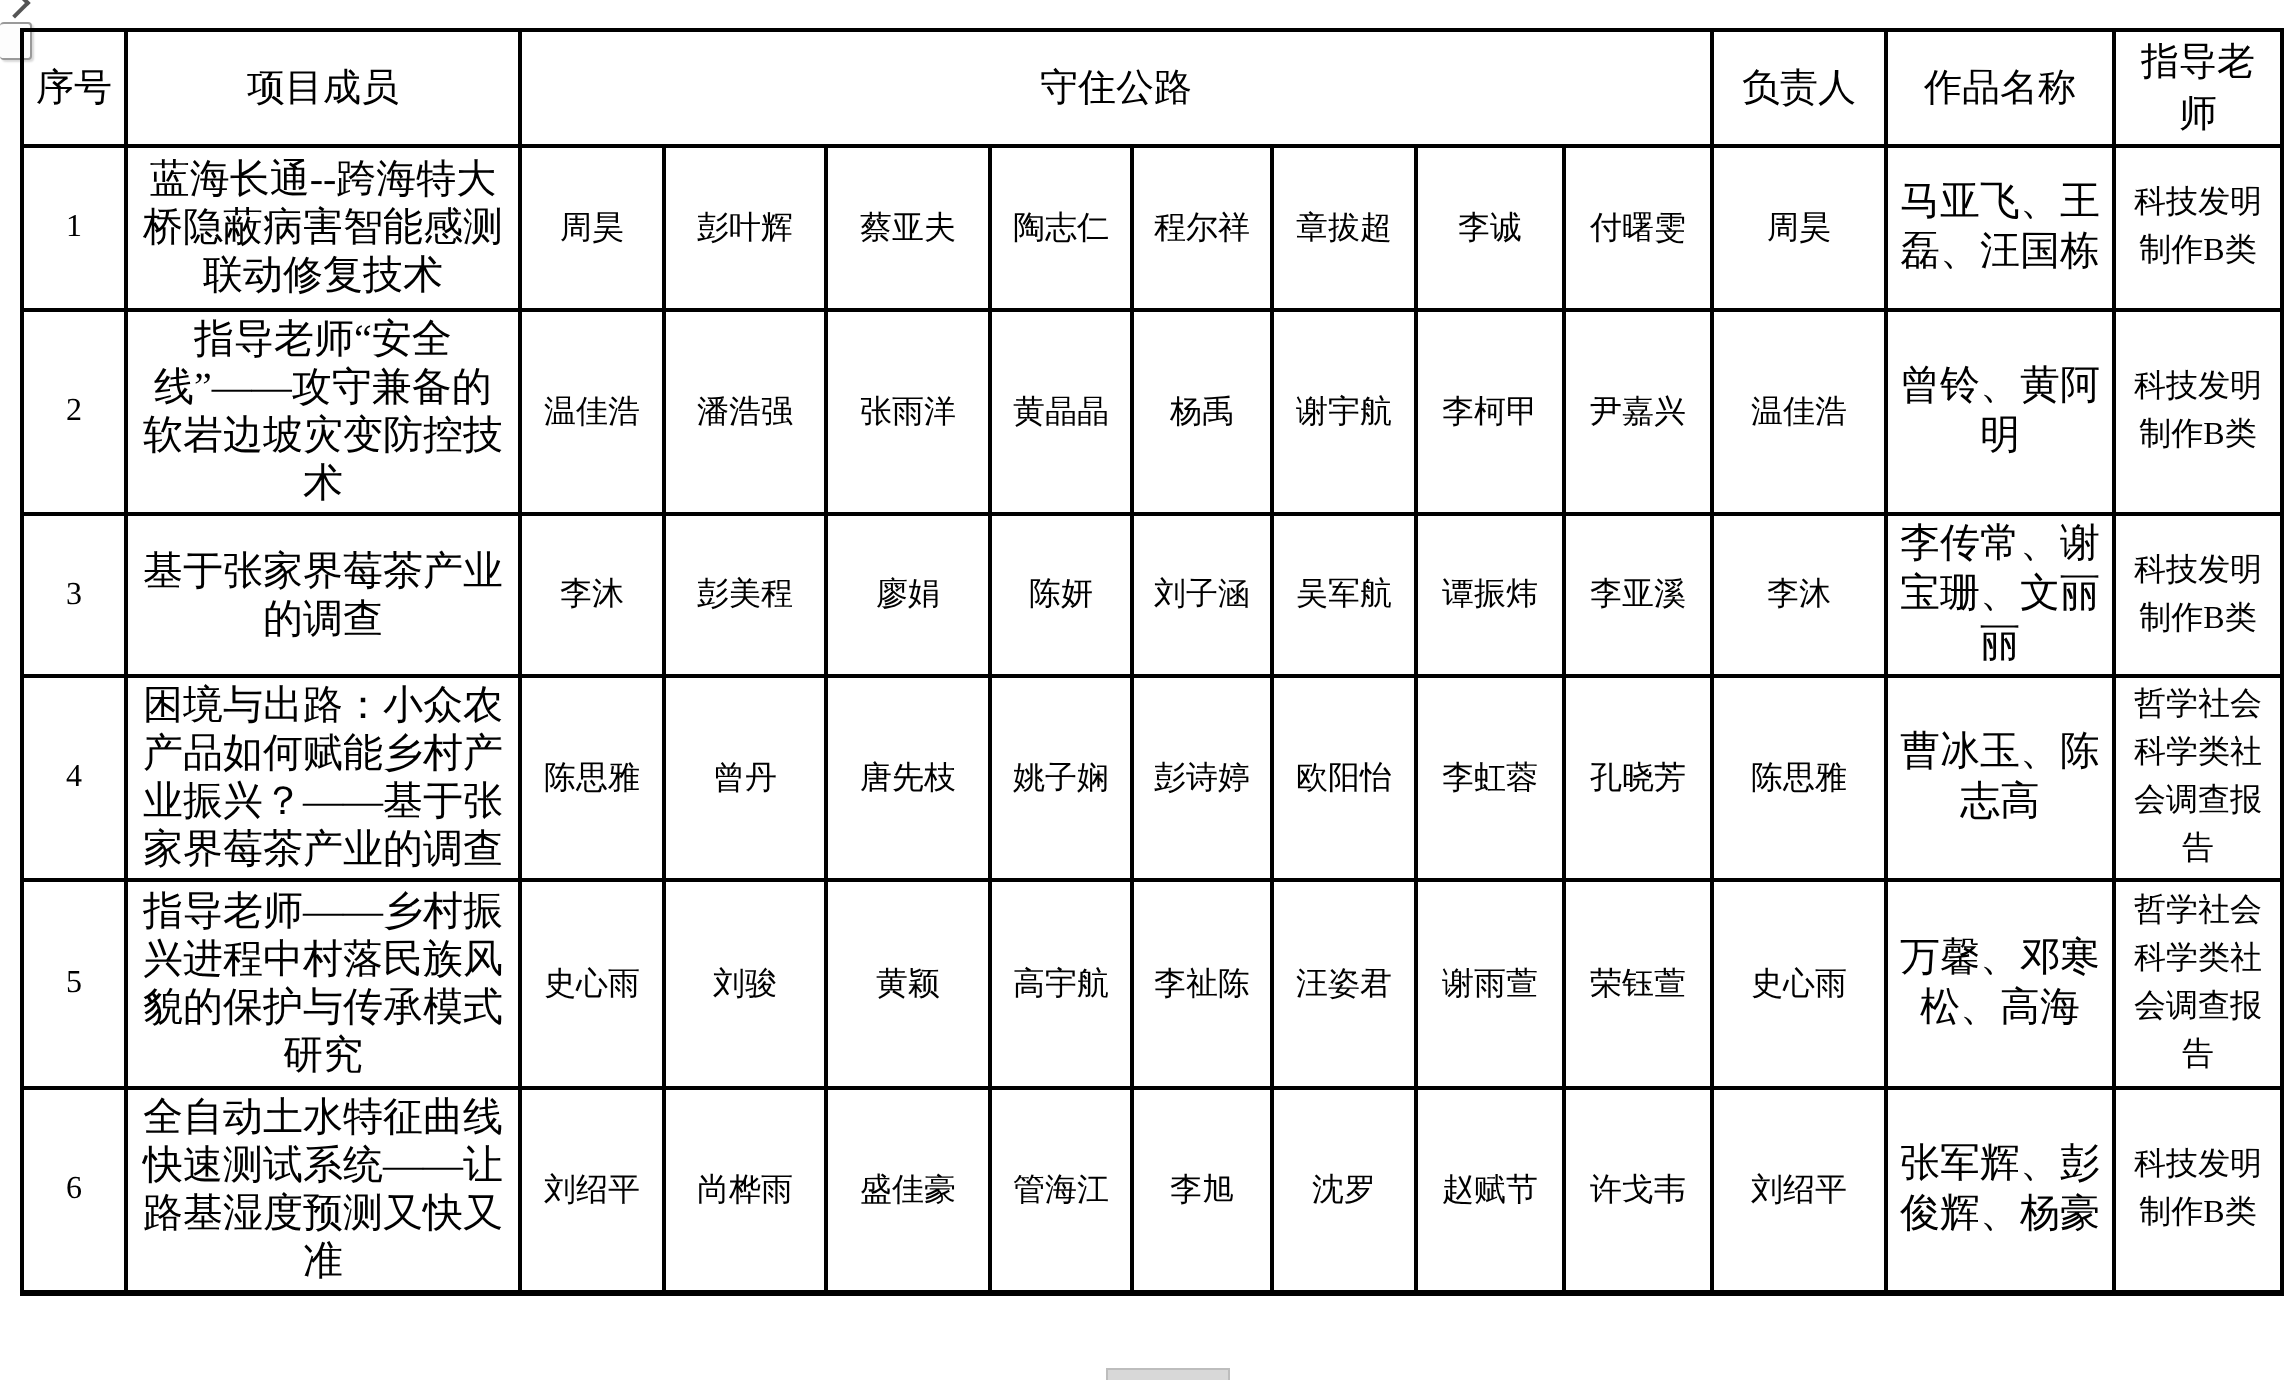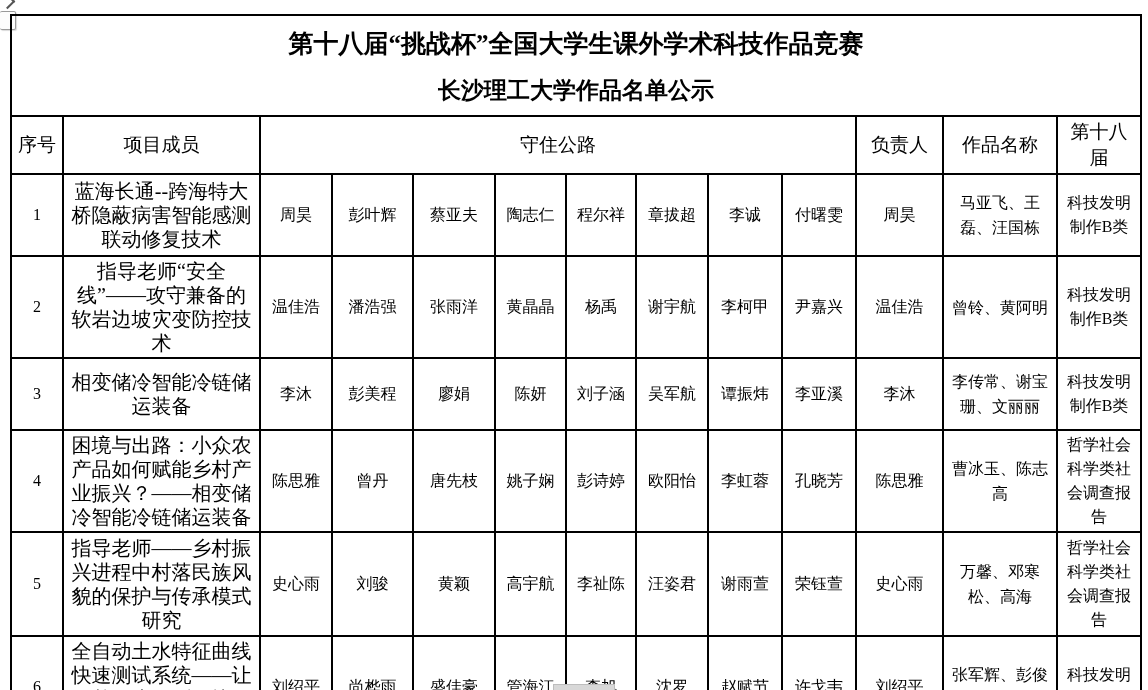--- a/index.html
+++ b/index.html
@@ -37,21 +37,21 @@
   }
   .doc tr.last-row td{border-bottom:3px solid #000;}
   .title-cell{height:95px;}
   .title-line1{font-size:25px;font-weight:bold;margin:2px 0 15px 0;}
   .title-line2{font-size:23px;font-weight:bold;}
   .head-row th{height:46px;font-size:19px;}
   .c-index{font-size:16px;font-family:"Liberation Serif",serif;}
   .c-work{font-size:20px;line-height:24px;padding:2px 8px;}
   .c-member{font-size:16px;}
   .c-leader{font-size:16px;}
-  .c-advisor{font-size:16px;line-height:25px;padding:2px 9px;}
+  .c-advisor{font-size:20px;line-height:25px;padding:2px 9px;}
   .c-category{font-size:16px;line-height:24px;padding:2px 6px;}
   
   .scroll-frag{
     position:absolute;left:553px;top:684px;width:60px;height:6px;
     background:#d8d8d8;border:1px solid #bdbdbd;border-bottom:none;
   }
 </style>
 </head>
 <body>
 
@@ -70,33 +70,27 @@
       <col style="width:71px">
     <col style="width:70px">
       <col style="width:72px">
       <col style="width:74px">
       <col style="width:74px">
     <col style="width:87px">
       <col style="width:114px">
       <col style="width:84px">
   </colgroup>
   <tbody>
-    <tr>
-      <td class="title-cell" colspan="13">
-        <div class="title-line1">第十八届“挑战杯”全国大学生课外学术科技作品竞赛</div>
-        <div class="title-line2">长沙理工大学作品名单公示</div>
-      </td>
-    </tr>
     <tr class="head-row">
       <th>序号</th>
       <th>项目成员</th>
       <th colspan="8">守住公路</th>
       <th>负责人</th>
       <th>作品名称</th>
-      <th>第十八届</th>
+      <th>指导老师</th>
     </tr>
   <tr style="height: 82px;">
     <td class="c-index">1</td>
     <td class="c-work">蓝海长通--跨海特大桥隐蔽病害智能感测联动修复技术</td>
     <td class="c-member">周昊</td>
     <td class="c-member">彭叶辉</td>
     <td class="c-member">蔡亚夫</td>
     <td class="c-member">陶志仁</td>
     <td class="c-member">程尔祥</td>
     <td class="c-member">章拔超</td>
@@ -116,36 +110,36 @@
     <td class="c-member">杨禹</td>
     <td class="c-member">谢宇航</td>
     <td class="c-member">李柯甲</td>
     <td class="c-member">尹嘉兴</td>
     <td class="c-leader">温佳浩</td>
     <td class="c-advisor">曾铃、黄阿明</td>
     <td class="c-category">科技发明制作B类</td>
   </tr>
       <tr style="height: 72px;">
     <td class="c-index">3</td>
-    <td class="c-work">相变储冷智能冷链储运装备</td>
+    <td class="c-work">基于张家界莓茶产业的调查</td>
     <td class="c-member">李沐</td>
     <td class="c-member">彭美程</td>
     <td class="c-member">廖娟</td>
     <td class="c-member">陈妍</td>
     <td class="c-member">刘子涵</td>
     <td class="c-member">吴军航</td>
     <td class="c-member">谭振炜</td>
     <td class="c-member">李亚溪</td>
     <td class="c-leader">李沐</td>
     <td class="c-advisor">李传常、谢宝珊、文丽丽</td>
     <td class="c-category">科技发明制作B类</td>
   </tr>
       <tr style="height: 101px;">
     <td class="c-index">4</td>
-    <td class="c-work">困境与出路：小众农产品如何赋能乡村产业振兴？——相变储冷智能冷链储运装备</td>
+    <td class="c-work">困境与出路：小众农产品如何赋能乡村产业振兴？——基于张家界莓茶产业的调查</td>
     <td class="c-member">陈思雅</td>
     <td class="c-member">曾丹</td>
     <td class="c-member">唐先枝</td>
     <td class="c-member">姚子娴</td>
     <td class="c-member">彭诗婷</td>
     <td class="c-member">欧阳怡</td>
     <td class="c-member">李虹蓉</td>
     <td class="c-member">孔晓芳</td>
     <td class="c-leader">陈思雅</td>
     <td class="c-advisor">曹冰玉、陈志高</td>

